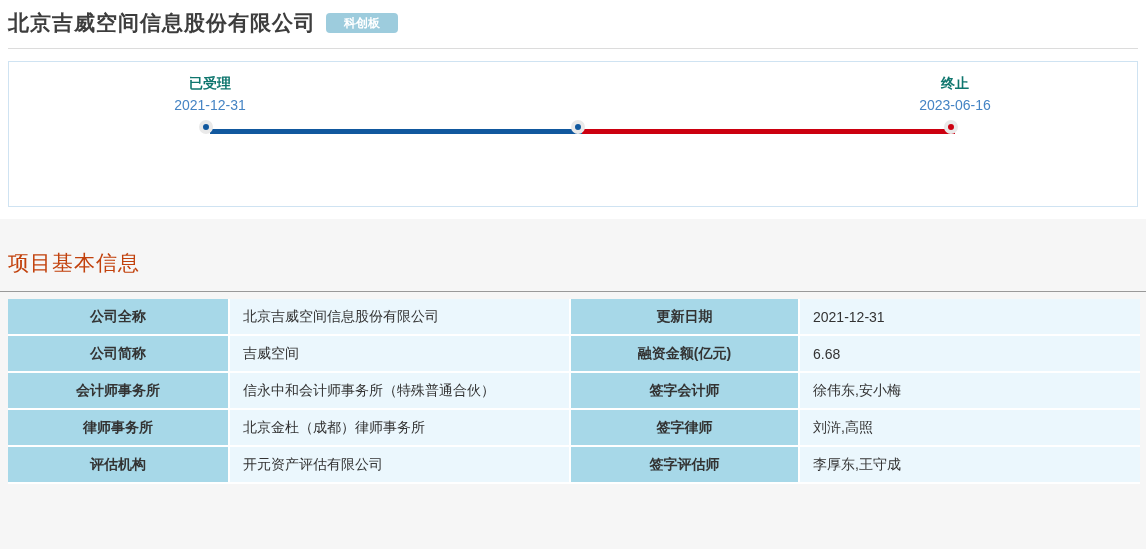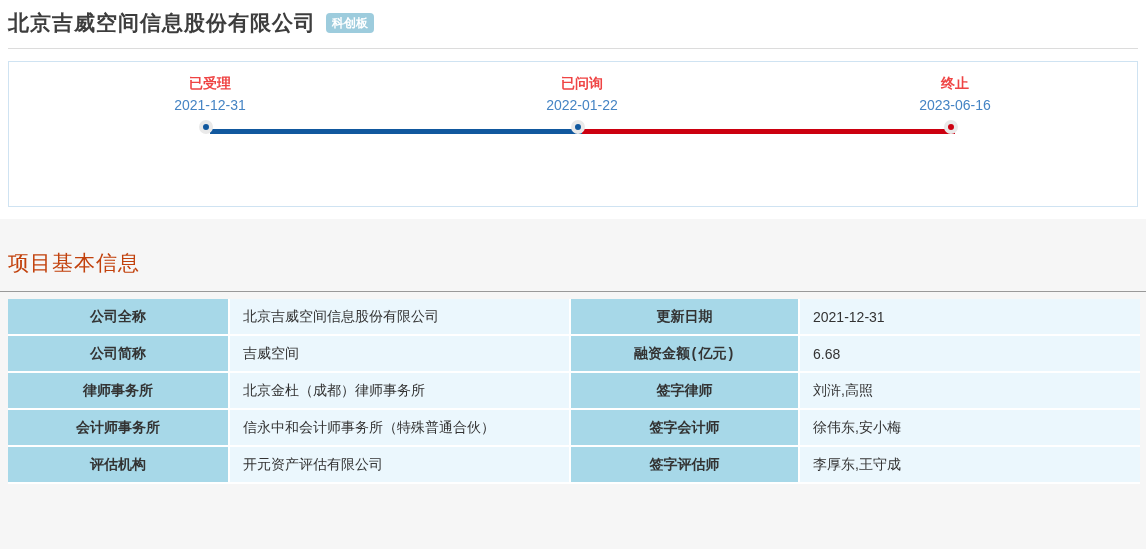--- a/index.html
+++ b/index.html
@@ -13,39 +13,39 @@
   
   .header { padding: 9px 8px 0 8px; background: #fff; }
   .title-row { display: flex; align-items: center; gap: 10px; }
   .page-title {
     font-size: 21px; font-weight: bold; color: #3d3d3d;
     letter-spacing: 1px;
   }
   .board-badge {
     background: #9dccdd; color: #ffffff;
     font-size: 12px; font-weight: bold;
-    padding: 3px 6px; border-radius: 4px;
+    padding: 3px 18px; border-radius: 4px;
     line-height: 1.2; white-space: nowrap;
   }
   .header-divider { border: none; border-top: 1px solid #dcdcdc; margin-top: 11px; }
 
   
   .timeline-box {
     position: relative;
     margin: 12px 8px 0 8px;
     height: 146px;
     background: #ffffff;
     border: 1px solid #cfe3f2;
   }
   .milestone {
     position: absolute; top: 13px;
     width: 160px; margin-left: -80px;
     text-align: center;
   }
-  .milestone .m-label { font-size: 14px; font-weight: bold; color: #ef4444; }
+  .milestone .m-label { font-size: 14px; font-weight: bold; color: #0f766e; }
   .milestone .m-date { font-size: 14px; color: #4584c4; margin-top: 4px; }
   .milestone.m0 { left: 201px; }
   .milestone.m1 { left: 573px; }
   .milestone.m2 { left: 946px; }
 
   .tl-line { position: absolute; top: 67px; height: 5px; }
   .tl-line.seg-blue { left: 201px; width: 372px; background: #11589e; }
   .tl-line.seg-red  { left: 573px; width: 373px; background: #cc0010; }
 
   .tl-dot {
@@ -84,21 +84,20 @@
   .info-table td {
     height: 37px;
     border-bottom: 2px solid #ffffff;
     vertical-align: middle;
     overflow: hidden; white-space: nowrap;
   }
   .info-table td.cell-label {
     background: #a7d8e8;
     font-weight: bold; text-align: center;
     border-right: 2px solid #ffffff;
-    font-family: Liberation Mono, monospace;
   }
   .info-table td.cell-value {
     background: #ebf7fd;
     text-align: left; padding-left: 13px;
   }
   .info-table td.cell-value.first { border-right: 2px solid #ffffff; }
 </style>
 </head>
 <body>
 
@@ -107,24 +106,20 @@
     <span class="page-title">北京吉威空间信息股份有限公司</span>
     <span class="board-badge">科创板</span>
   </div>
   <hr class="header-divider">
 </div>
 
 <div class="timeline-box">
   <div class="milestone m0">
     <div class="m-label">已受理</div>
     <div class="m-date">2021-12-31</div>
-  </div>
-  <div class="milestone m1">
-    <div class="m-label">已问询</div>
-    <div class="m-date">2022-01-22</div>
   </div>
   <div class="milestone m2">
     <div class="m-label">终止</div>
     <div class="m-date">2023-06-16</div>
   </div>
 
   <div class="tl-line seg-blue"></div>
   <div class="tl-line seg-red"></div>
 
   <div class="tl-dot d0"></div>
@@ -150,30 +145,30 @@
         <td class="cell-label">更新日期</td>
         <td class="cell-value">2021-12-31</td>
       </tr>
       <tr>
         <td class="cell-label">公司简称</td>
         <td class="cell-value first">吉威空间</td>
         <td class="cell-label">融资金额(亿元)</td>
         <td class="cell-value">6.68</td>
       </tr>
       <tr>
+        <td class="cell-label">会计师事务所</td>
+        <td class="cell-value first">信永中和会计师事务所（特殊普通合伙）</td>
+        <td class="cell-label">签字会计师</td>
+        <td class="cell-value">徐伟东,安小梅</td>
+      </tr>
+      <tr>
         <td class="cell-label">律师事务所</td>
         <td class="cell-value first">北京金杜（成都）律师事务所</td>
         <td class="cell-label">签字律师</td>
         <td class="cell-value">刘浒,高照</td>
-      </tr>
-      <tr>
-        <td class="cell-label">会计师事务所</td>
-        <td class="cell-value first">信永中和会计师事务所（特殊普通合伙）</td>
-        <td class="cell-label">签字会计师</td>
-        <td class="cell-value">徐伟东,安小梅</td>
       </tr>
       <tr>
         <td class="cell-label">评估机构</td>
         <td class="cell-value first">开元资产评估有限公司</td>
         <td class="cell-label">签字评估师</td>
         <td class="cell-value">李厚东,王守成</td>
       </tr>
     </tbody>
   </table>
 </div>

